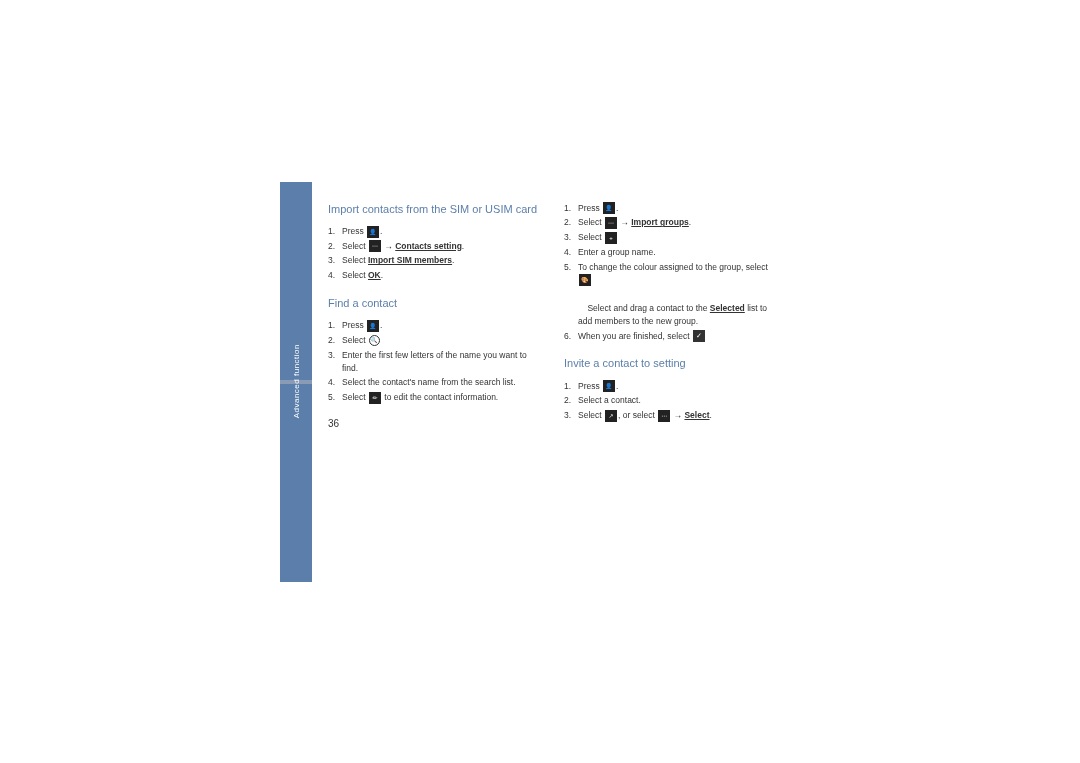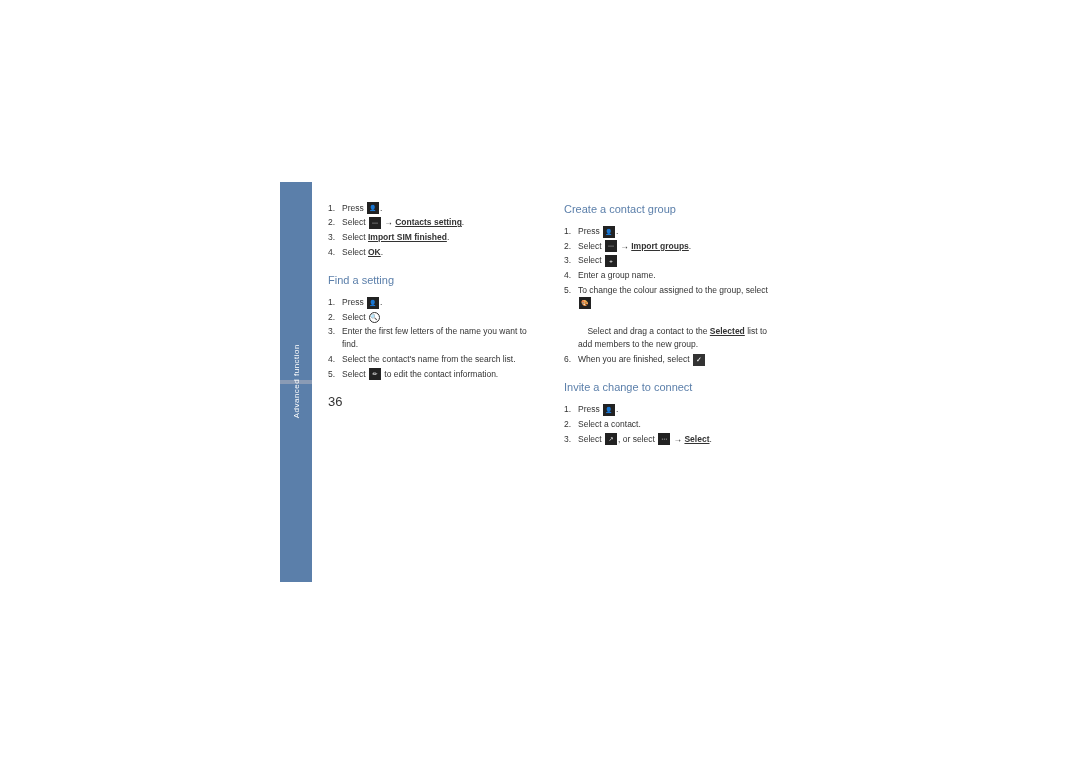--- a/index.html
+++ b/index.html
@@ -133,21 +133,21 @@
       color: #333;
     }
 
     .text-bold {
       font-weight: bold;
       text-decoration: underline;
     }
 
     
     .page-number {
-      font-size: 13px;
+      font-size: 10px;
       color: #333;
       margin-top: 10px;
     }
 
     .section-divider {
       margin-bottom: 12px;
     }
 
     
     .icon-check {
@@ -172,42 +172,43 @@
     <div class="sidebar-divider"></div>
     <span class="sidebar-label">Advanced function</span>
   </div>
 
   <div class="content">
     <div class="columns">
 
       <div class="left-col">
 
         <div class="section-divider">
+          <div class="section-title">Import contacts from the SIM or USIM card</div>
           <ol class="step-list">
             <li>
               <span class="step-num">1.</span>
               Press <span class="icon-inline">👤</span>.
             </li>
             <li>
               <span class="step-num">2.</span>
               Select <span class="icon-inline">⋯</span> → <span class="text-bold">Contacts setting</span>.
             </li>
             <li>
               <span class="step-num">3.</span>
-              Select <span class="text-bold">Import SIM finished</span>.
+              Select <span class="text-bold">Import SIM members</span>.
             </li>
             <li>
               <span class="step-num">4.</span>
               Select <span class="text-bold">OK</span>.
             </li>
           </ol>
         </div>
 
         <div class="section-divider">
-          <div class="section-title">Find a setting</div>
+          <div class="section-title">Find a contact</div>
           <ol class="step-list">
             <li>
               <span class="step-num">1.</span>
               Press <span class="icon-inline">👤</span>.
             </li>
             <li>
               <span class="step-num">2.</span>
               Select <span class="icon-round">🔍</span>
             </li>
             <li>
@@ -225,21 +226,20 @@
           </ol>
         </div>
 
         <div class="page-number">36</div>
 
       </div>
 
       <div class="right-col">
 
         <div class="section-divider">
-          <div class="section-title">Create a contact group</div>
           <ol class="step-list">
             <li>
               <span class="step-num">1.</span>
               Press <span class="icon-inline">👤</span>.
             </li>
             <li>
               <span class="step-num">2.</span>
               Select <span class="icon-inline">⋯</span> → <span class="text-bold">Import groups</span>.
             </li>
             <li>
@@ -258,21 +258,21 @@
               &nbsp;&nbsp;&nbsp;&nbsp;Select and drag a contact to the <span class="text-bold">Selected</span> list to add members to the new group.
             </li>
             <li>
               <span class="step-num">6.</span>
               When you are finished, select <span class="icon-check">✓</span>
             </li>
           </ol>
         </div>
 
         <div class="section-divider">
-          <div class="section-title">Invite a change to connect</div>
+          <div class="section-title">Invite a contact to setting</div>
           <ol class="step-list">
             <li>
               <span class="step-num">1.</span>
               Press <span class="icon-inline">👤</span>.
             </li>
             <li>
               <span class="step-num">2.</span>
               Select a contact.
             </li>
             <li>

